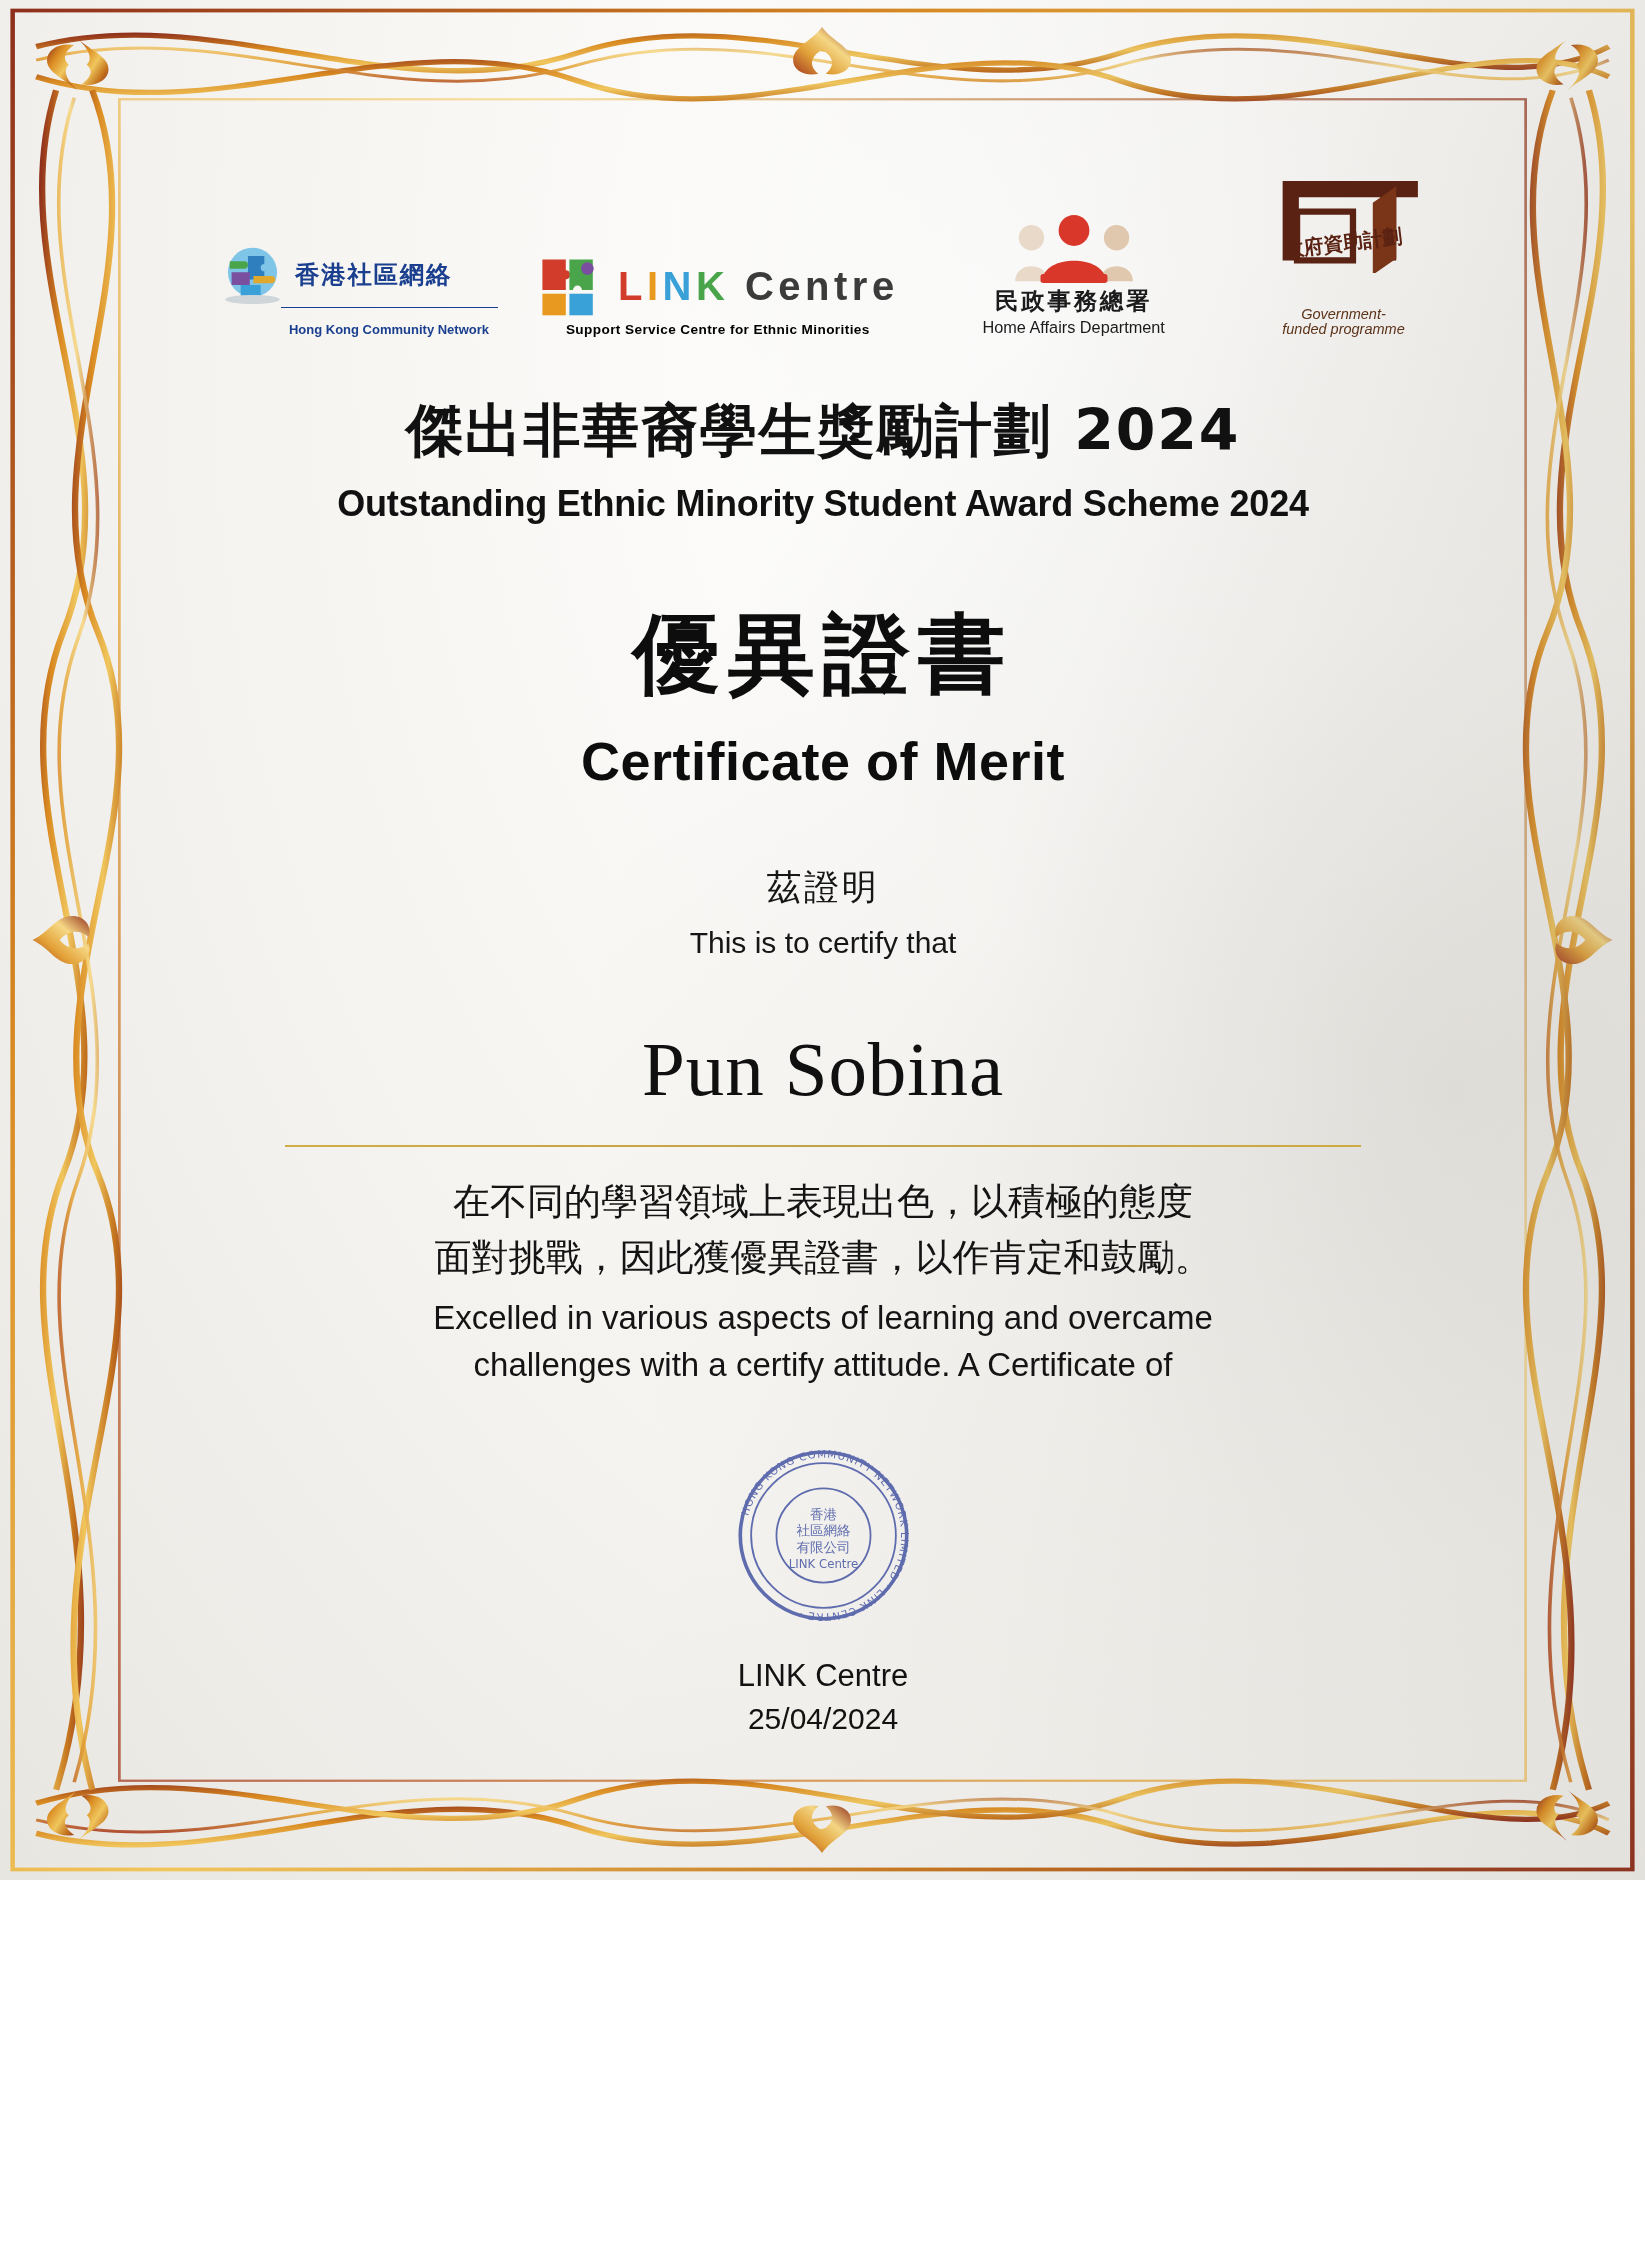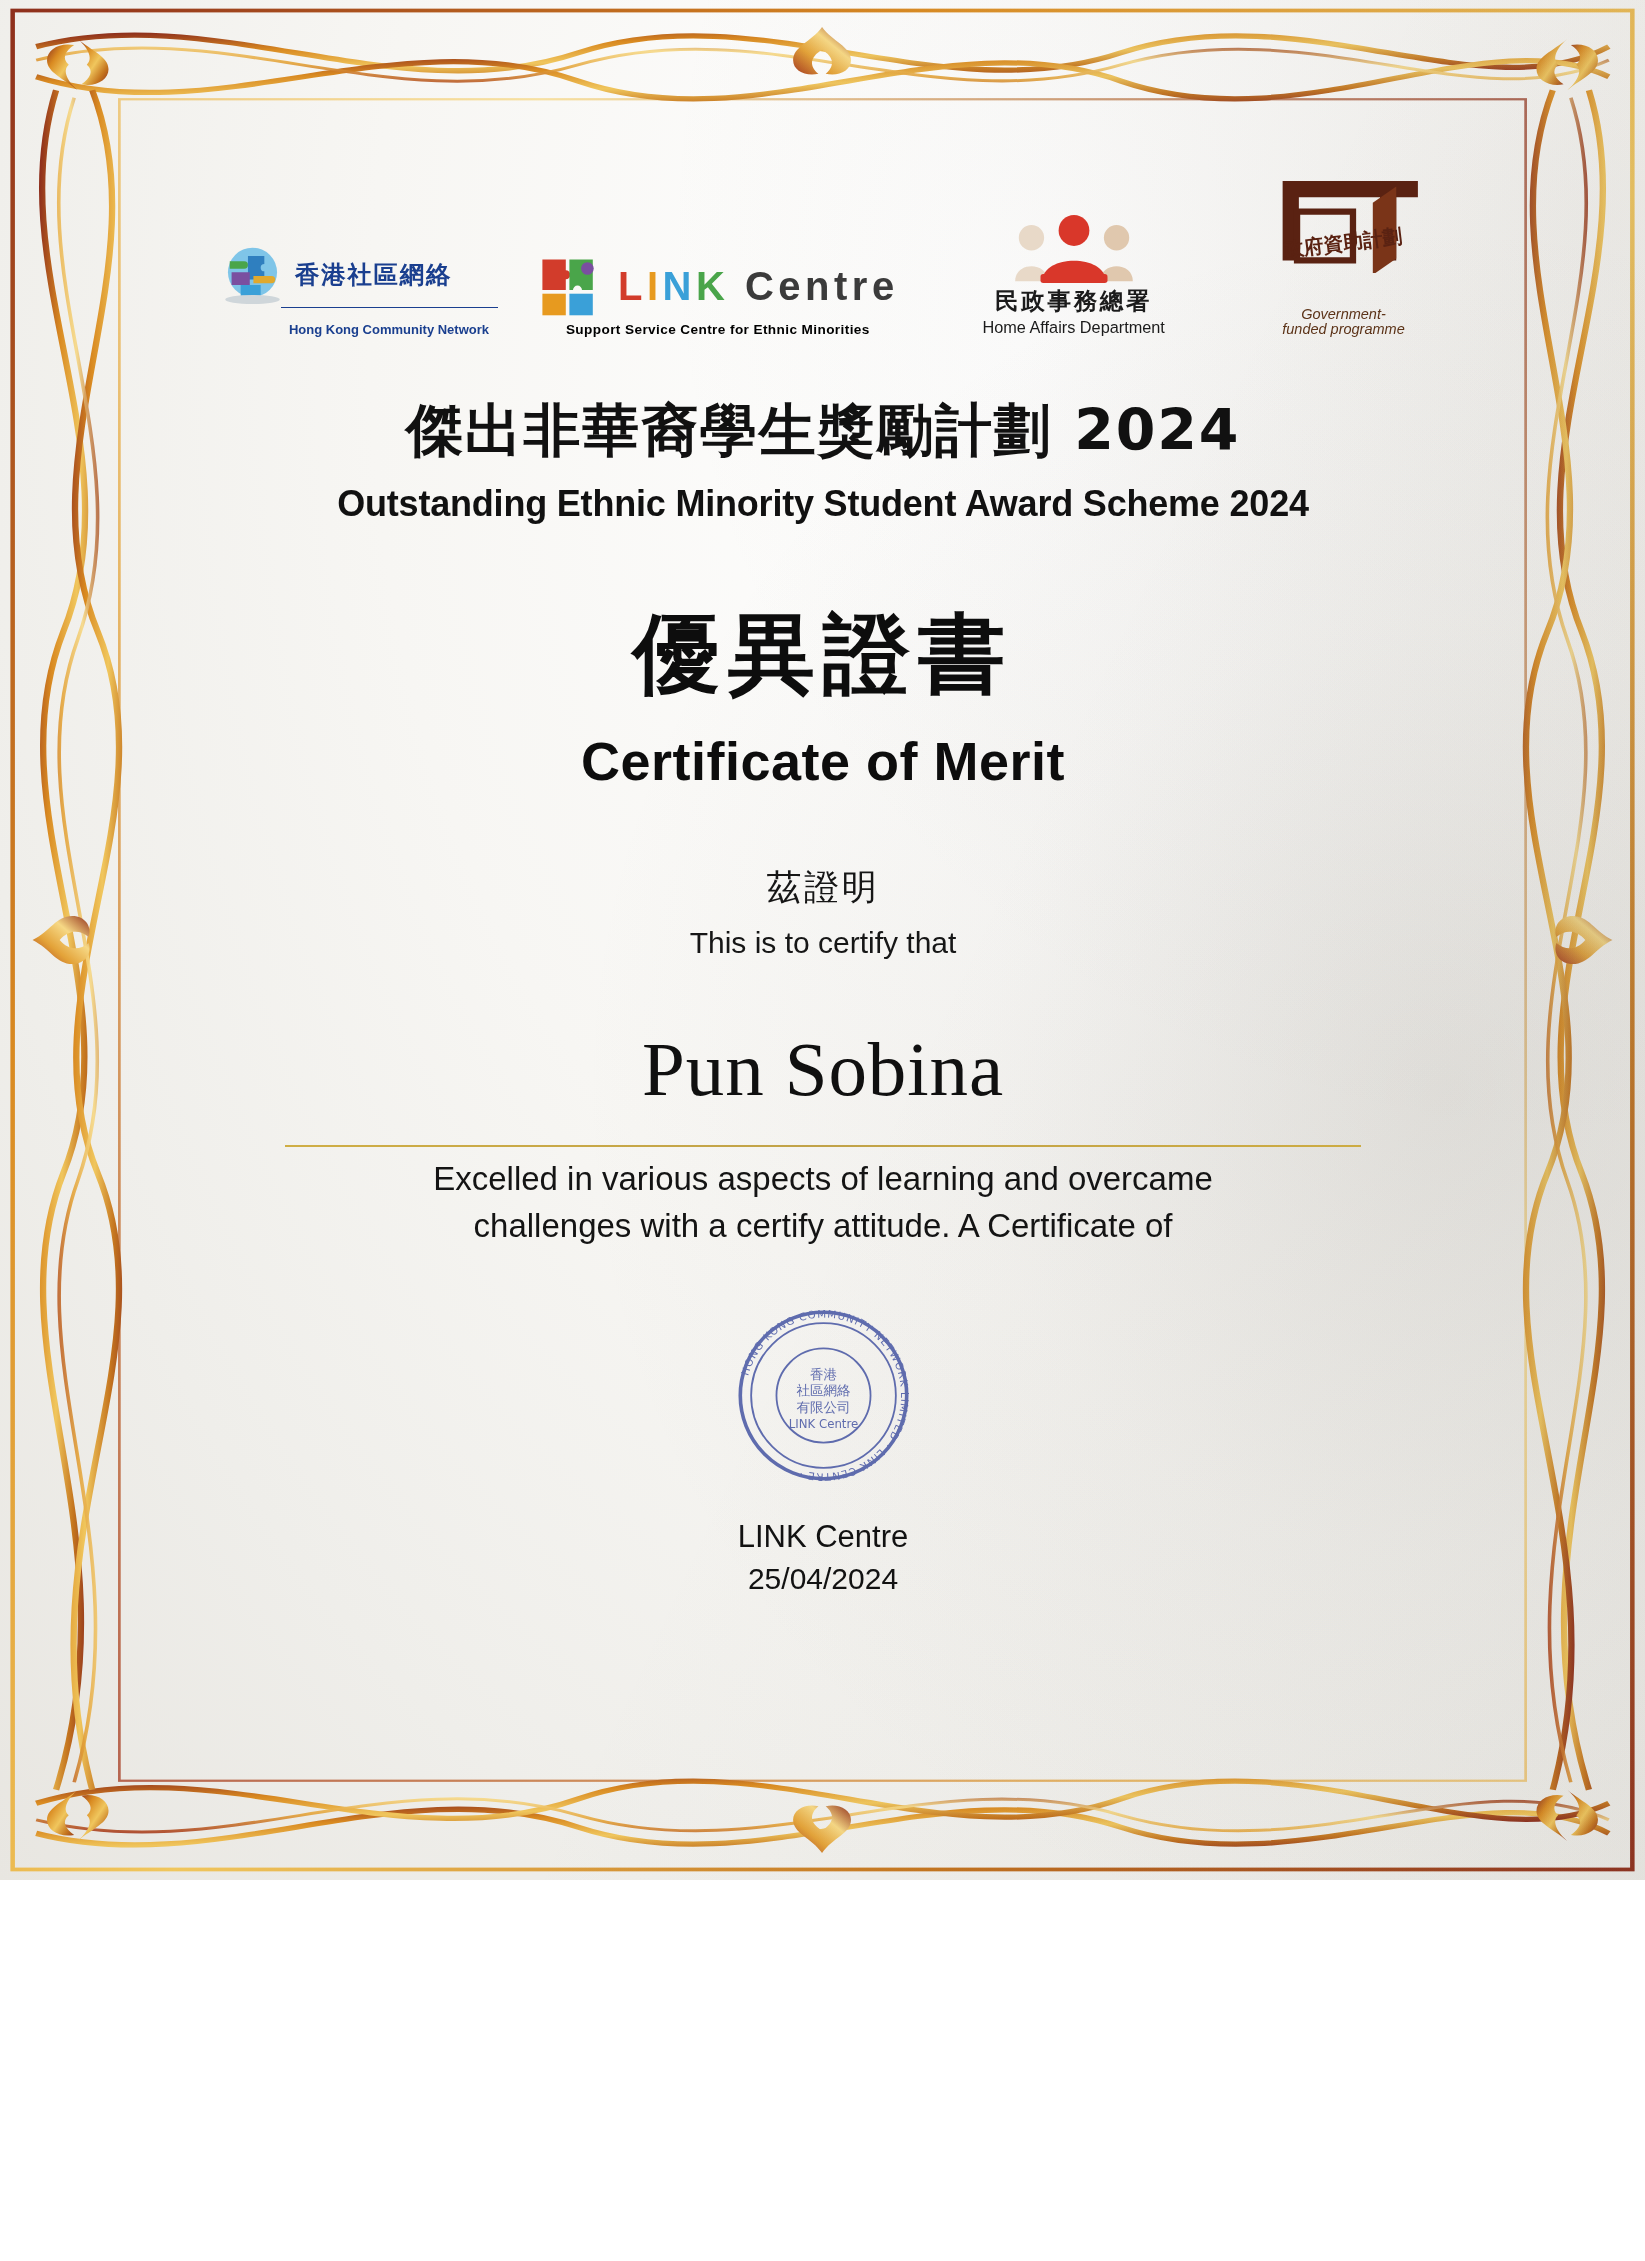--- a/index.html
+++ b/index.html
@@ -357,20 +357,24 @@
     <div class="title-cn">優異證書</div>
     <div class="title-en">Certificate of Merit</div>
 
     <div class="certify-cn">茲證明</div>
     <div class="certify-en">This is to certify that</div>
 
     <div class="recipient">Pun Sobina</div>
 
     <div class="divider"></div>
 
+    <div class="body-cn">
+      <div>在不同的學習領域上表現出色，以積極的態度</div>
+      <div>面對挑戰，因此獲優異證書，以作肯定和鼓勵。</div>
+    </div>
 
     <div class="body-en">
       <div>Excelled in various aspects of learning and overcame</div>
       <div>challenges with a certify attitude. A Certificate of</div>
     </div>
 
     <div class="stamp-wrap">
       <svg class="stamp-svg" viewBox="0 0 220 220">
         <defs>
           <path id="sealArc" d="M110,110 m-86,0 a86,86 0 1,1 172,0 a86,86 0 1,1 -172,0"></path>

